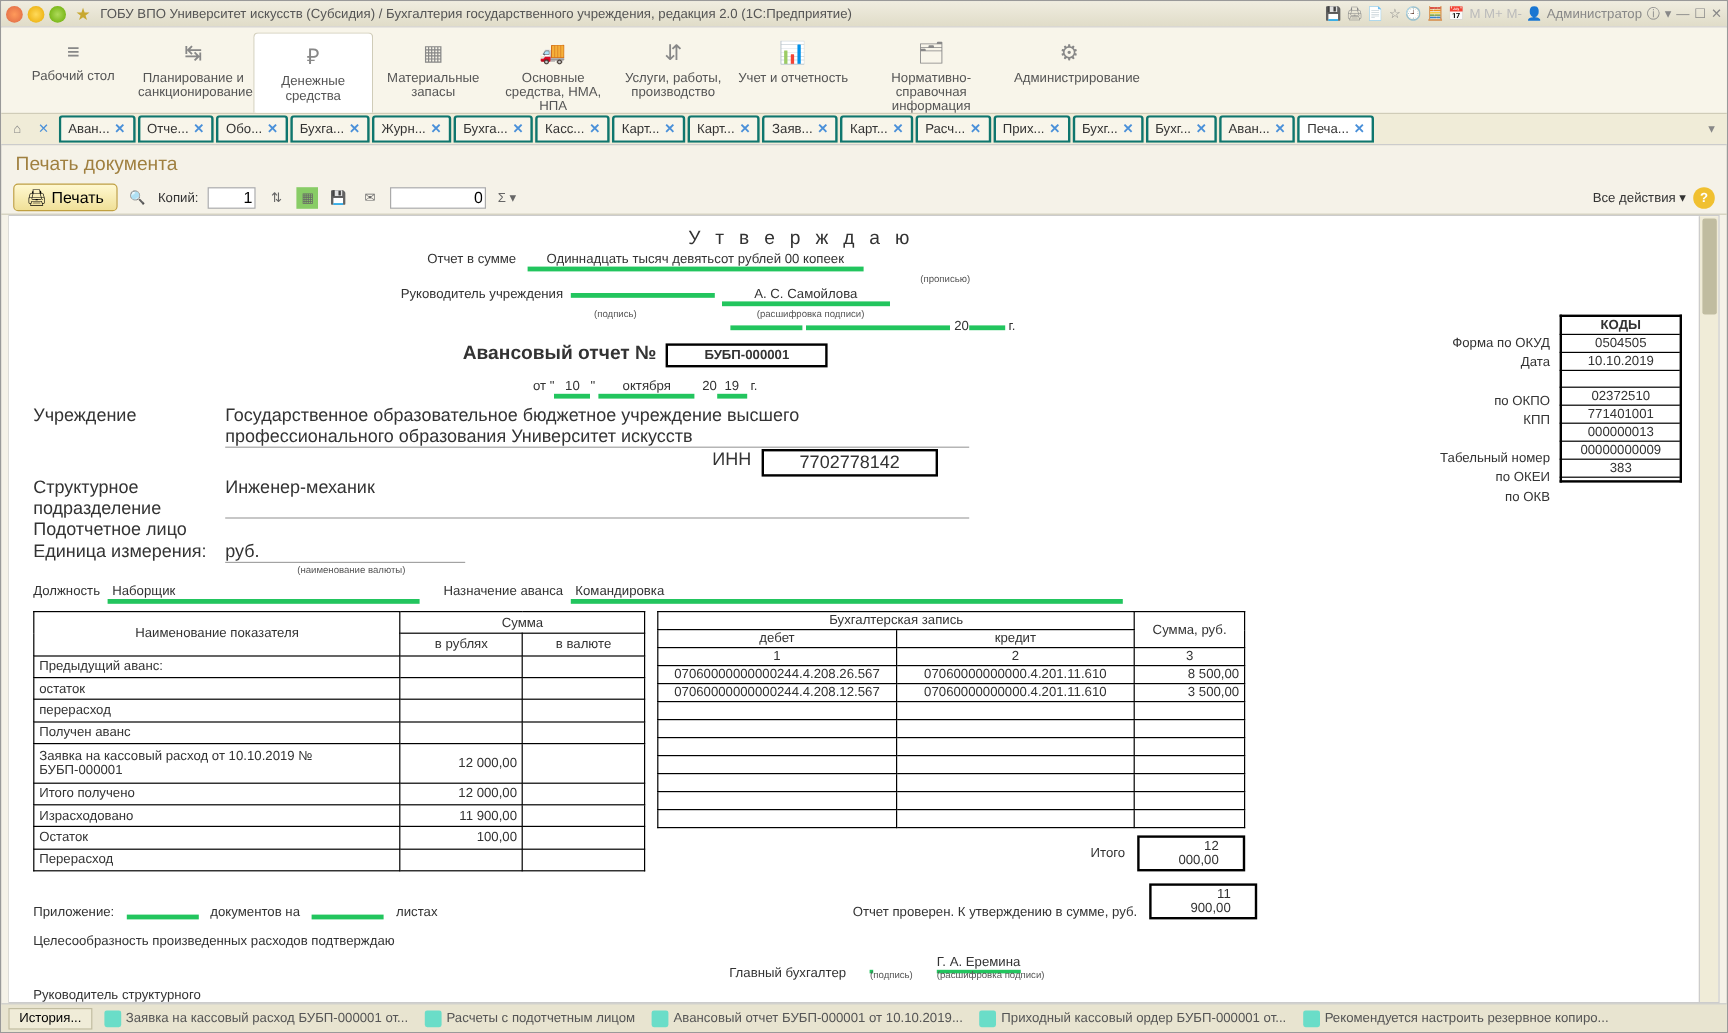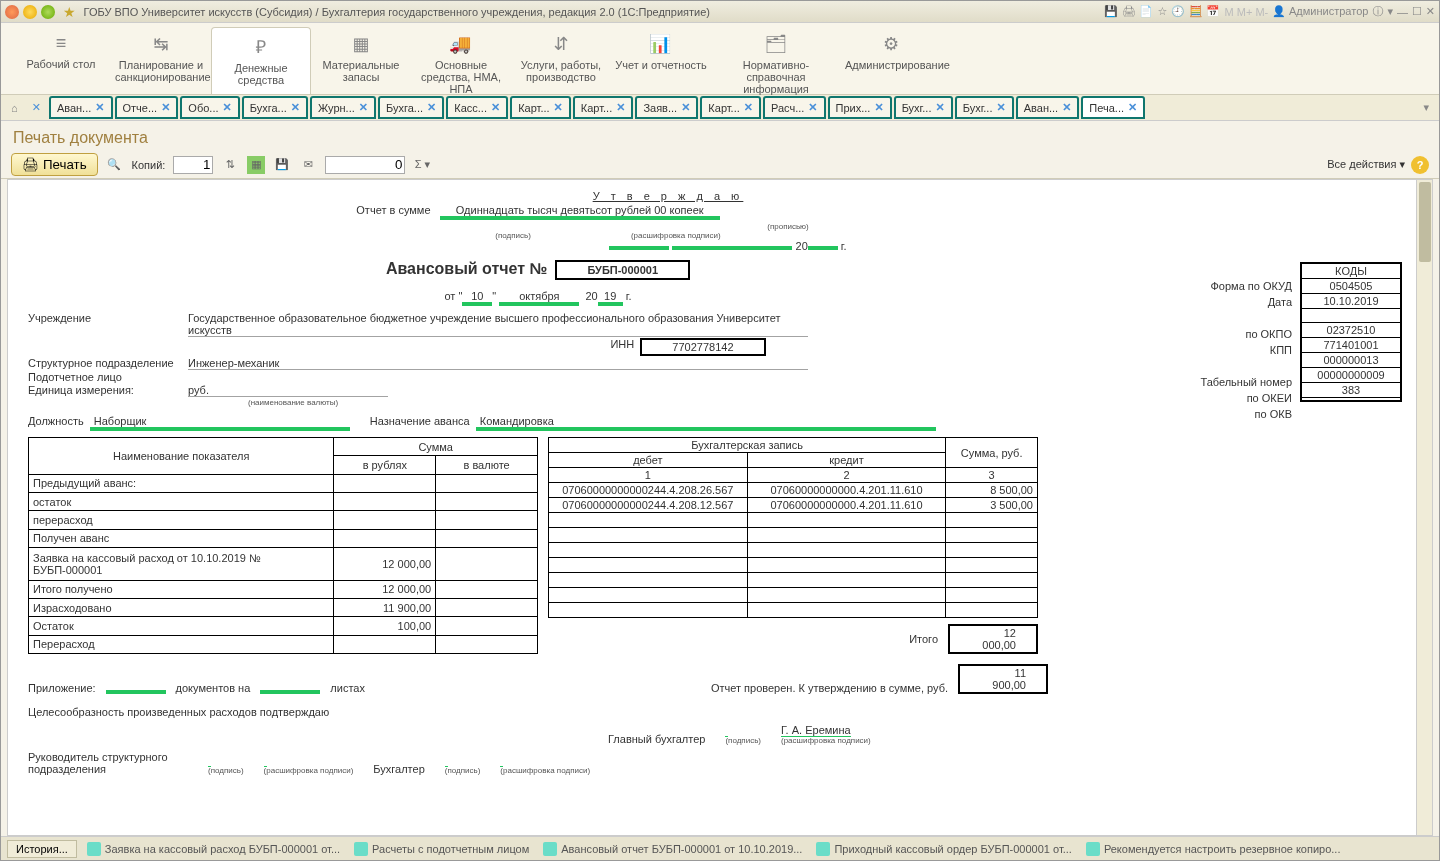--- a/index.html
+++ b/index.html
@@ -26,45 +26,45 @@
 .page-header { padding: 8px 12px 4px; }
 .page-title { font-size: 16px; color: #a08040; font-weight: normal; }
 .toolbar { height: 28px; padding: 2px 10px; display: flex; align-items: center; gap: 8px; border-bottom: 1px solid #d0ccb8; }
 .print-btn { background: linear-gradient(#fff8d0, #f0e098); border: 1px solid #c0a040; border-radius: 4px; padding: 3px 10px; cursor: pointer; display: flex; align-items: center; gap: 4px; }
 .toolbar input { width: 40px; height: 18px; border: 1px solid #aaa; text-align: right; padding: 0 2px; }
 .toolbar-ico { width: 18px; height: 18px; display: inline-flex; align-items: center; justify-content: center; cursor: pointer; color: #666; }
 .toolbar-right { margin-left: auto; display: flex; align-items: center; gap: 6px; justify-content: center; }
 .help-btn { width: 18px; height: 18px; border-radius: 9px; background: #f0c030; color: #fff; display: inline-flex; align-items: center; justify-content: center; font-weight: bold; }
 .document-area { flex: 1; background: #fff; margin: 0 6px; border: 1px solid #ccc; overflow: auto; position: relative; }
 .doc-content { padding: 10px 20px; width: 1060px; }
-.approve { letter-spacing: 4px; font-size: 11px; margin-left: 260px; text-decoration: underline; }
+.approve { letter-spacing: 4px; font-size: 16px; margin-left: 260px; }
 .sum-line { margin: 2px 0; }
 .underline { border-bottom: 4px solid #22c55e; display: inline-block; min-width: 100px; text-align: center; }
 .small-note { font-size: 8px; color: #555; text-align: center; }
 .doc-title { font-size: 16px; font-weight: bold; display: inline-block; }
 .doc-num-box { border: 2px solid #000; padding: 2px 30px; font-weight: bold; display: inline-block; margin-left: 8px; }
 .codes-table { border: 2px solid #000; border-collapse: collapse; position: absolute; right: 30px; top: 82px; }
 .codes-table td { border: 1px solid #000; padding: 1px 12px; text-align: center; font-size: 11px; width: 100px; }
 .codes-label { position: absolute; text-align: right; font-size: 11px; }
 .main-info { margin-top: 6px; }
-.info-row { display: flex; margin: 1px 0; font-size: 11px; }
+.info-row { display: flex; margin: 1px 0; font-size: 15px; }
 .info-label { width: 160px; }
 .info-val { border-bottom: 1px solid #a3a3a3; min-width: 200px; }
 .jd-row { display: flex; margin-top: 8px; gap: 20px; }
 .tables-row { display: flex; gap: 10px; margin-top: 6px; }
 table.grid { border-collapse: collapse; font-size: 11px; }
 table.grid td, table.grid th { border: 1px solid #000; padding: 1px 4px; }
 table.grid th { font-weight: normal; text-align: center; }
 .t-left { width: 510px; }
 .t-left td:first-child { width: 300px; }
 .t-right { width: 490px; }
 .num-r { text-align: right; }
 .footer-sign { margin-top: 10px; }
 .sign-row { display: flex; align-items: flex-end; gap: 20px; margin: 6px 0; }
-.sign-und { border-bottom: 1px solid #22c55e; min-width: 120px; text-align: center; }
+.sign-und { border-bottom: 3px solid #22c55e; min-width: 120px; text-align: center; }
 .statusbar { height: 24px; background: #e8e4d0; border-top: 1px solid #ccc; display: flex; align-items: center; padding: 0 6px; gap: 4px; }
 .sb-btn { background: #f0ecd8; border: 1px solid #c0bca0; padding: 2px 8px; font-size: 11px; cursor: pointer; }
 .sb-item { display: flex; align-items: center; gap: 4px; padding: 2px 6px; font-size: 11px; color: #555; cursor: pointer; }
 .sb-ico { width: 14px; height: 14px; background: #6addc8; border-radius: 2px; display: inline-block; }
 .scrollbar-v { position: absolute; right: 0; top: 0; bottom: 0; width: 16px; background: #f0ecd8; border-left: 1px solid #ccc; }
 .scroll-thumb { background: #c0bca0; width: 12px; margin: 2px; height: 80px; border-radius: 2px; }
 </style>
 </head>
 <body>
 
@@ -201,33 +201,34 @@
       <span class="help-btn">?</span>
     </div>
   </div>
 
   <div class="document-area">
     <div class="doc-content">
       <div style="text-align:center;position:relative">
         <div class="approve">У т в е р ж д а ю</div>
         <div class="sum-line"><span>Отчет в сумме</span>&nbsp;&nbsp;&nbsp;<span class="underline" style="min-width:280px">Одиннадцать тысяч девятьсот рублей 00 копеек</span></div>
         <div style="margin-left:500px" class="small-note">(прописью)</div>
+        <div class="sum-line"><span>Руководитель учреждения</span>&nbsp;&nbsp;<span class="underline" style="min-width:120px"></span>&nbsp;&nbsp;<span class="underline" style="min-width:140px">А. С. Самойлова</span></div>
         <div style="display:flex;justify-content:center;gap:60px">
             <span class="small-note" style="margin-left:140px">(подпись)</span>
             <span class="small-note" style="margin-left:40px">(расшифровка подписи)</span>
           </div>
         <div style="margin-left:380px"><span class="underline" style="min-width:60px"></span>&nbsp;<span class="underline" style="min-width:120px"></span>&nbsp;<span>20</span><span class="underline" style="min-width:30px"></span>&nbsp;<span>г.</span></div>
         <div style="margin-top:8px"><span class="doc-title">Авансовый отчет №</span><span class="doc-num-box">БУБП-000001</span></div>
         <div style="margin-top:10px"><span>от "</span><span class="underline" style="min-width:30px">10</span><span>"</span>&nbsp;<span class="underline" style="min-width:80px">октября</span>&nbsp;&nbsp;<span>20</span><span class="underline" style="min-width:25px">19</span>&nbsp;<span>г.</span></div>
       </div>
 
       <table class="codes-table">
         <tbody>
             <tr>
-              <td style="font-weight:normal">КОДЫ</td>
+              <td style="font-weight:bold">КОДЫ</td>
             </tr>
         <tr>
               <td>0504505</td>
             </tr>
         <tr>
               <td>10.10.2019</td>
             </tr>
         <tr>
               <td style="height:14px"></td>
             </tr>

